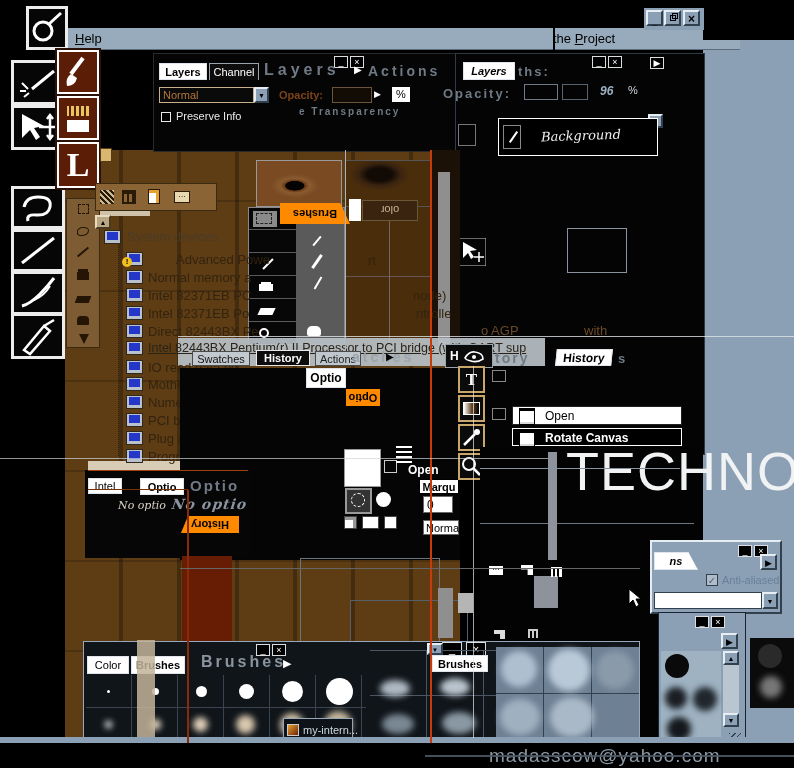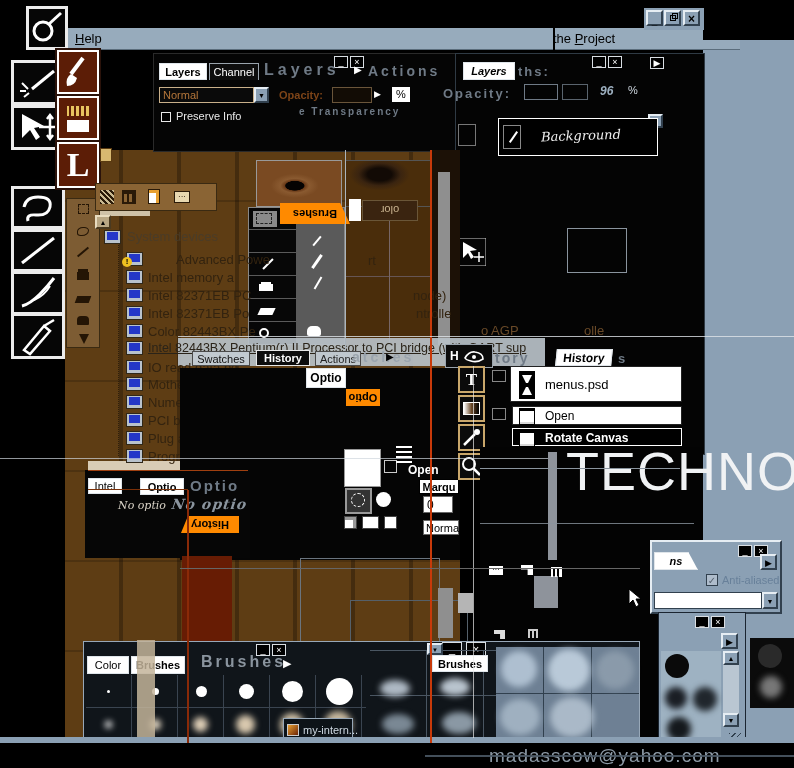--- a/index.html
+++ b/index.html
@@ -243,33 +243,33 @@
     <span class="a" style="left:23px;top:-1px;color:#4a3c28;">System devices</span>
   </div>
 
   <div class="a treerow" style="left:126px;top:252px;">
     <span class="devicon"></span>
     <span class="a" style="left:-4px;top:5px;width:10px;height:10px;border-radius:50%;background:#f0c020;color:#000;font-size:8px;font-weight:bold;text-align:center;line-height:10px;">!</span>
     <span class="a" style="left:22px;margin-left:28px;">Advanced Powe</span>
     </div>
   <div class="a treerow" style="left:126px;top:270px;">
     <span class="devicon"></span>
-      <span class="a" style="left:22px;">Intel memory a</span>
+      <span class="a" style="left:22px;">Normal memory a</span>
     </div>
   <div class="a treerow" style="left:126px;top:288px;">
     <span class="devicon"></span>
       <span class="a" style="left:22px;">Intel 82371EB PC</span>
     </div>
   <div class="a treerow" style="left:126px;top:306px;">
     <span class="devicon"></span>
       <span class="a" style="left:22px;">Intel 82371EB Po</span>
     </div>
   <div class="a treerow" style="left:126px;top:324px;">
     <span class="devicon"></span>
-      <span class="a" style="left:22px;">Color 82443BX Pe</span>
+      <span class="a" style="left:22px;">Direct 82443BX Pe</span>
     </div>
 
   <div class="a" style="left:178px;top:338px;width:367px;height:28px;background:#b8c1c8;opacity:.92;"></div>
   <div class="a treerow" style="left:126px;top:341px;">
     <span class="devicon"></span>
     <span class="a" style="left:22px;width:420px;font-size:12.5px;text-decoration:underline;color:#2a2318;">Intel 82443BX Pentium(r) II Processor to PCI bridge (with GART sup</span>
     </div>
   <div class="a treerow" style="left:126px;top:360px;">
     <span class="devicon"></span>
       <span class="a" style="left:22px;">IO read data po</span>
@@ -292,21 +292,21 @@
     </div>
   <div class="a treerow" style="left:126px;top:449px;">
     <span class="devicon"></span>
       <span class="a" style="left:22px;">Programmable i</span>
     </div>
 
   <span class="a treerow" style="left:368px;top:253px;">rt</span>
   <span class="a treerow" style="left:413px;top:288px;">node)</span>
   <span class="a treerow" style="left:416px;top:306px;">ntrolle</span>
   <span class="a treerow" style="left:481px;top:323px;color:#6a4a28;">o AGP</span>
-  <span class="a treerow" style="left:584px;top:323px;color:#6a4a28;">olle</span>
+  <span class="a treerow" style="left:584px;top:323px;color:#6a4a28;">with</span>
 
   <div class="a" style="left:192px;top:351px;width:58px;height:15px;border:1px solid #4a4a4a;color:#111;font-size:11px;text-align:center;line-height:14px;background:#c2cad0;">Swatches</div>
   <div class="a" style="left:256px;top:350px;width:54px;height:16px;background:#0d0d0d;color:#fff;font-size:11px;font-weight:bold;text-align:center;line-height:15px;border:1px solid #e8e8e8;">History</div>
   <div class="a" style="left:315px;top:351px;width:46px;height:15px;border:1px solid #4a4a4a;color:#222;font-size:11px;text-align:center;line-height:14px;background:#bfc7cd;">Actions</div>
   <span class="a ghost" style="left:352px;top:349px;font-size:14px;letter-spacing:3px;color:#9aa4ad;">atches</span>
   <span class="a" style="left:386px;top:351px;color:#000;font-size:10px;">▶</span>
   <div class="a" style="left:445px;top:344px;width:48px;height:24px;background:#0b0b0b;border:1px solid #9aa4ad;color:#fff;">
     <span class="a" style="left:4px;top:4px;font-size:12px;font-weight:bold;">H</span>
     <svg class="a" style="left:16px;top:3px;" width="24" height="18" viewBox="0 0 24 18">
       <path d="M3 10 q4 -7 10 -6 q8 1 8 7 q-6 4 -12 2 q-5 -1 -6 -3z" fill="none" stroke="#fff" stroke-width="1.6"></path>
@@ -345,27 +345,20 @@
         <circle cx="17" cy="6" r="3" fill="#fff"></circle>
       </svg>
     </div>
   <div class="a" style="left:458px;top:453px;width:27px;height:27px;background:#0b0b0b;border:2px solid #c9a76b;">
     <svg width="23" height="23" viewBox="0 0 23 23">
       <circle cx="9" cy="9" r="6" fill="none" stroke="#fff" stroke-width="2"></circle>
         <line x1="13" y1="13" x2="20" y2="20" stroke="#fff" stroke-width="2.5"></line>
       </svg>
     </div>
 
-  <div class="a" style="left:510px;top:366px;width:172px;height:36px;background:#fff;border:1px solid #222;">
-    <svg class="a" style="left:7px;top:4px;" width="18" height="28" viewBox="0 0 18 28">
-      <rect x="1" y="0" width="16" height="28" fill="#000"></rect>
-      <path d="M4 4 h10 l-4 8 h-2 Z M4 24 h10 l-4 -8 h-2 Z" fill="#fff"></path>
-      </svg>
-    <span class="a" style="left:34px;top:10px;font-size:13px;color:#000;">menus.psd</span>
-  </div>
   <div class="a" style="left:512px;top:406px;width:170px;height:19px;background:#fff;border:1px solid #222;">
     <span class="pg" style="left:6px;top:1px;"></span>
     <span class="a" style="left:32px;top:2px;font-size:12px;color:#000;">Open</span>
   </div>
   <div class="a" style="left:512px;top:428px;width:170px;height:18px;background:#000;border:1px solid #fff;">
     <span class="pg" style="left:6px;top:1px;"></span>
     <span class="a" style="left:32px;top:2px;font-size:12px;font-weight:bold;color:#fff;">Rotate Canvas</span>
   </div>
   <span class="a" style="left:492px;top:370px;width:14px;height:12px;border:1px solid #888;"></span>
   <span class="a" style="left:492px;top:408px;width:14px;height:12px;border:1px solid #888;"></span>

